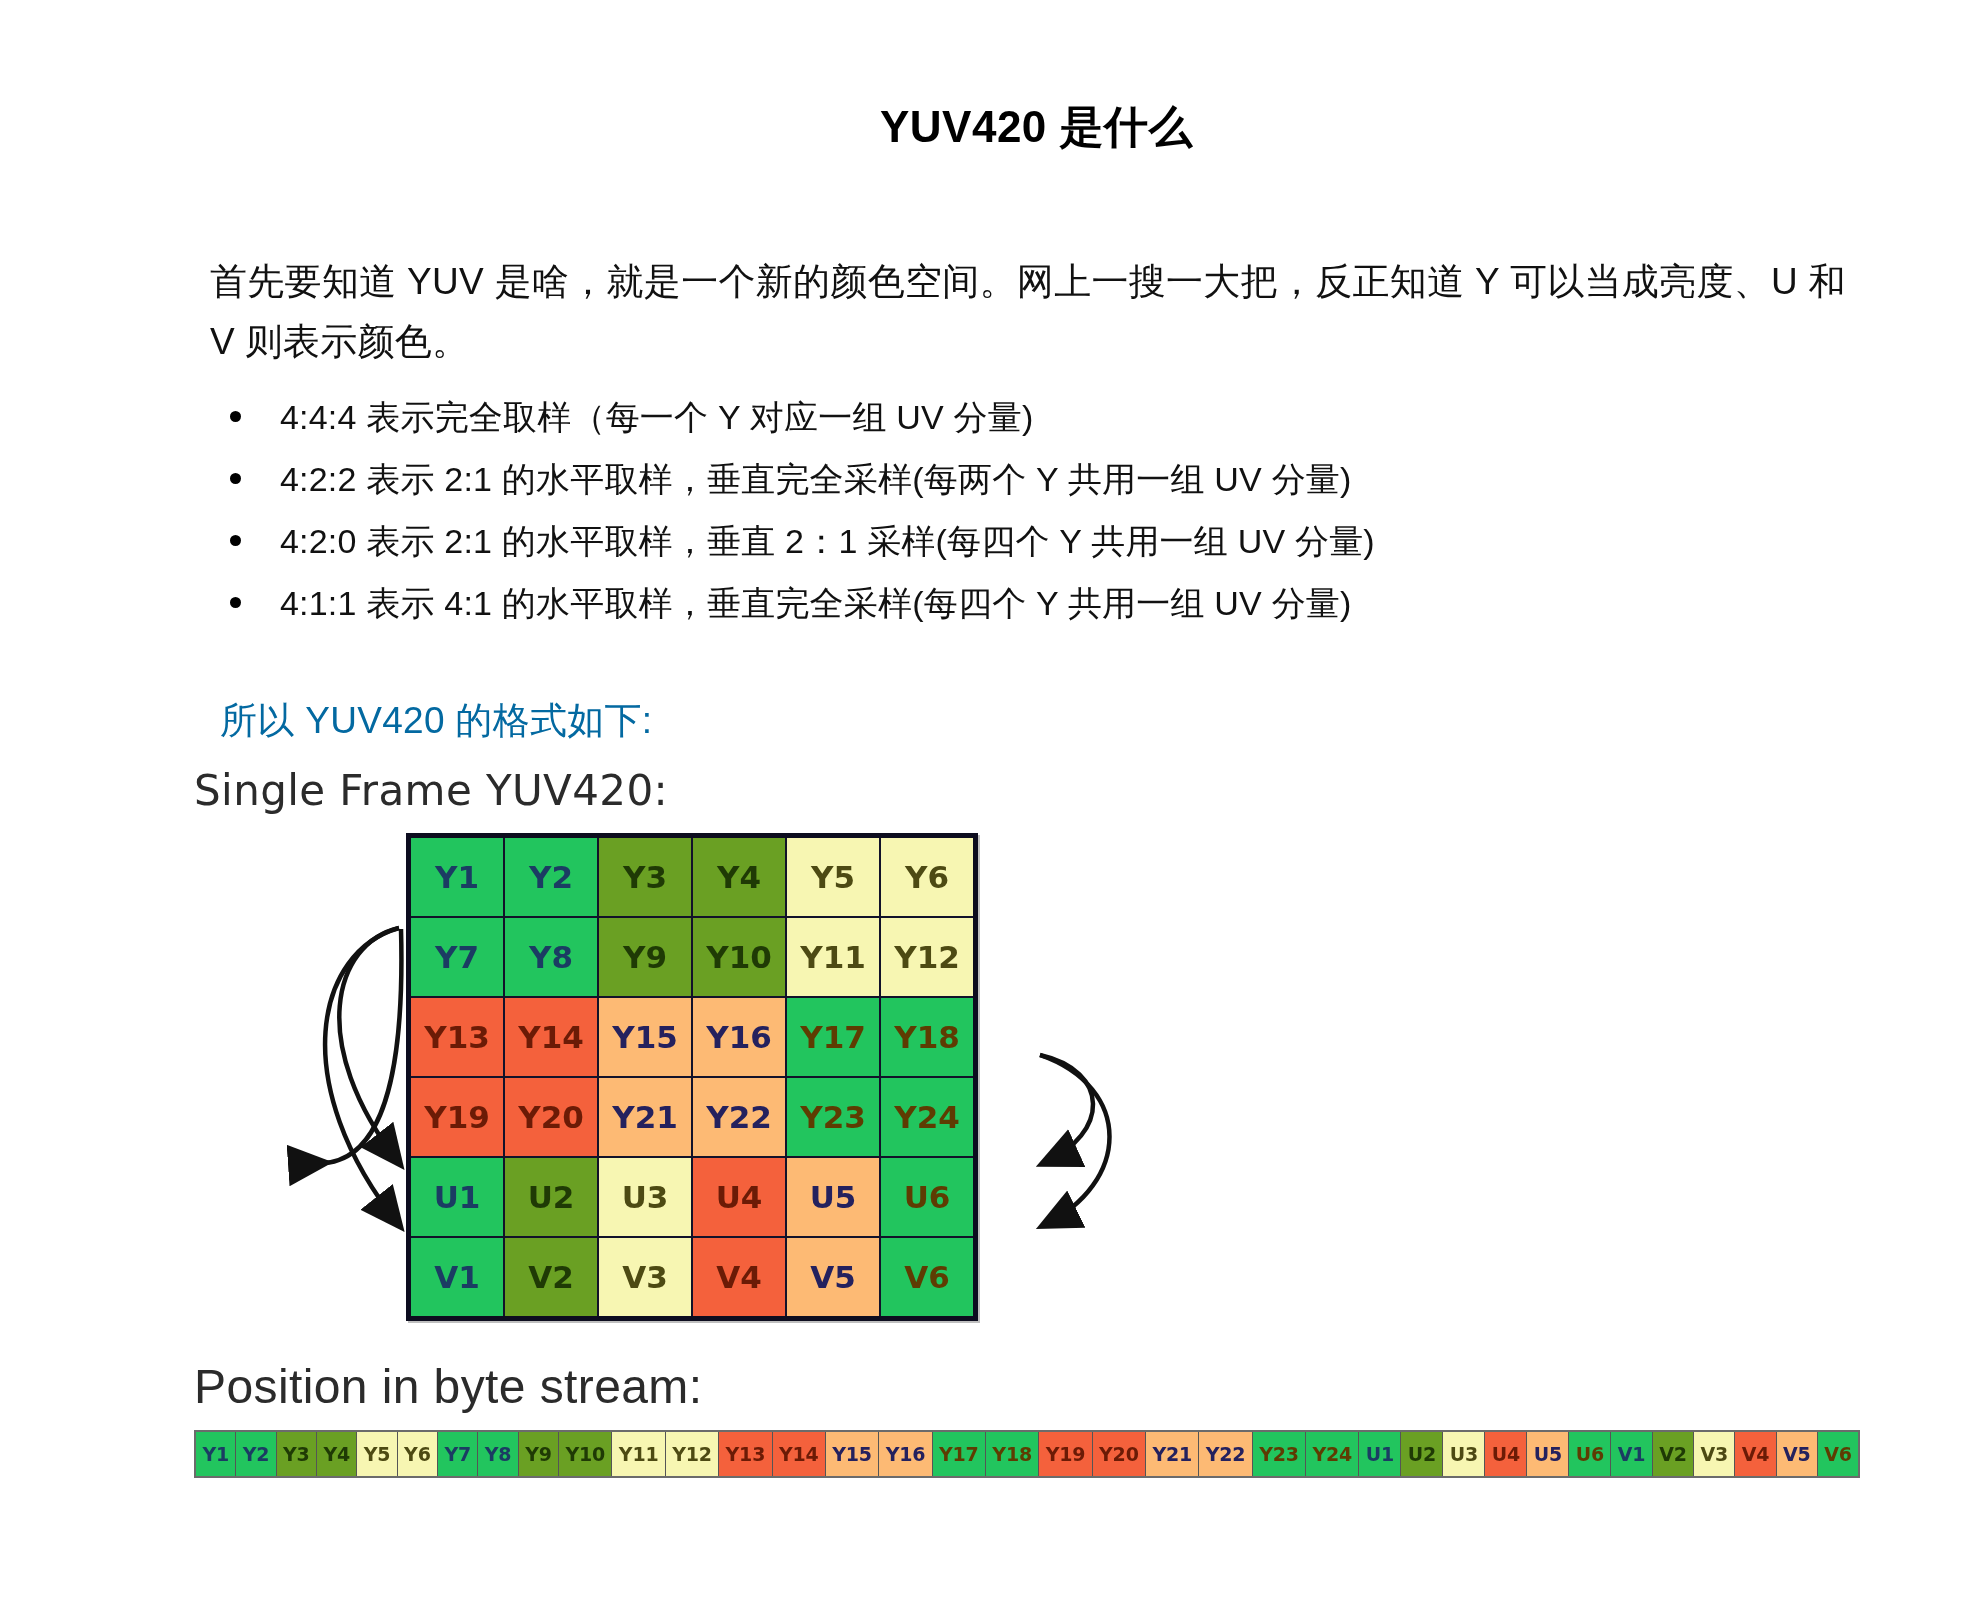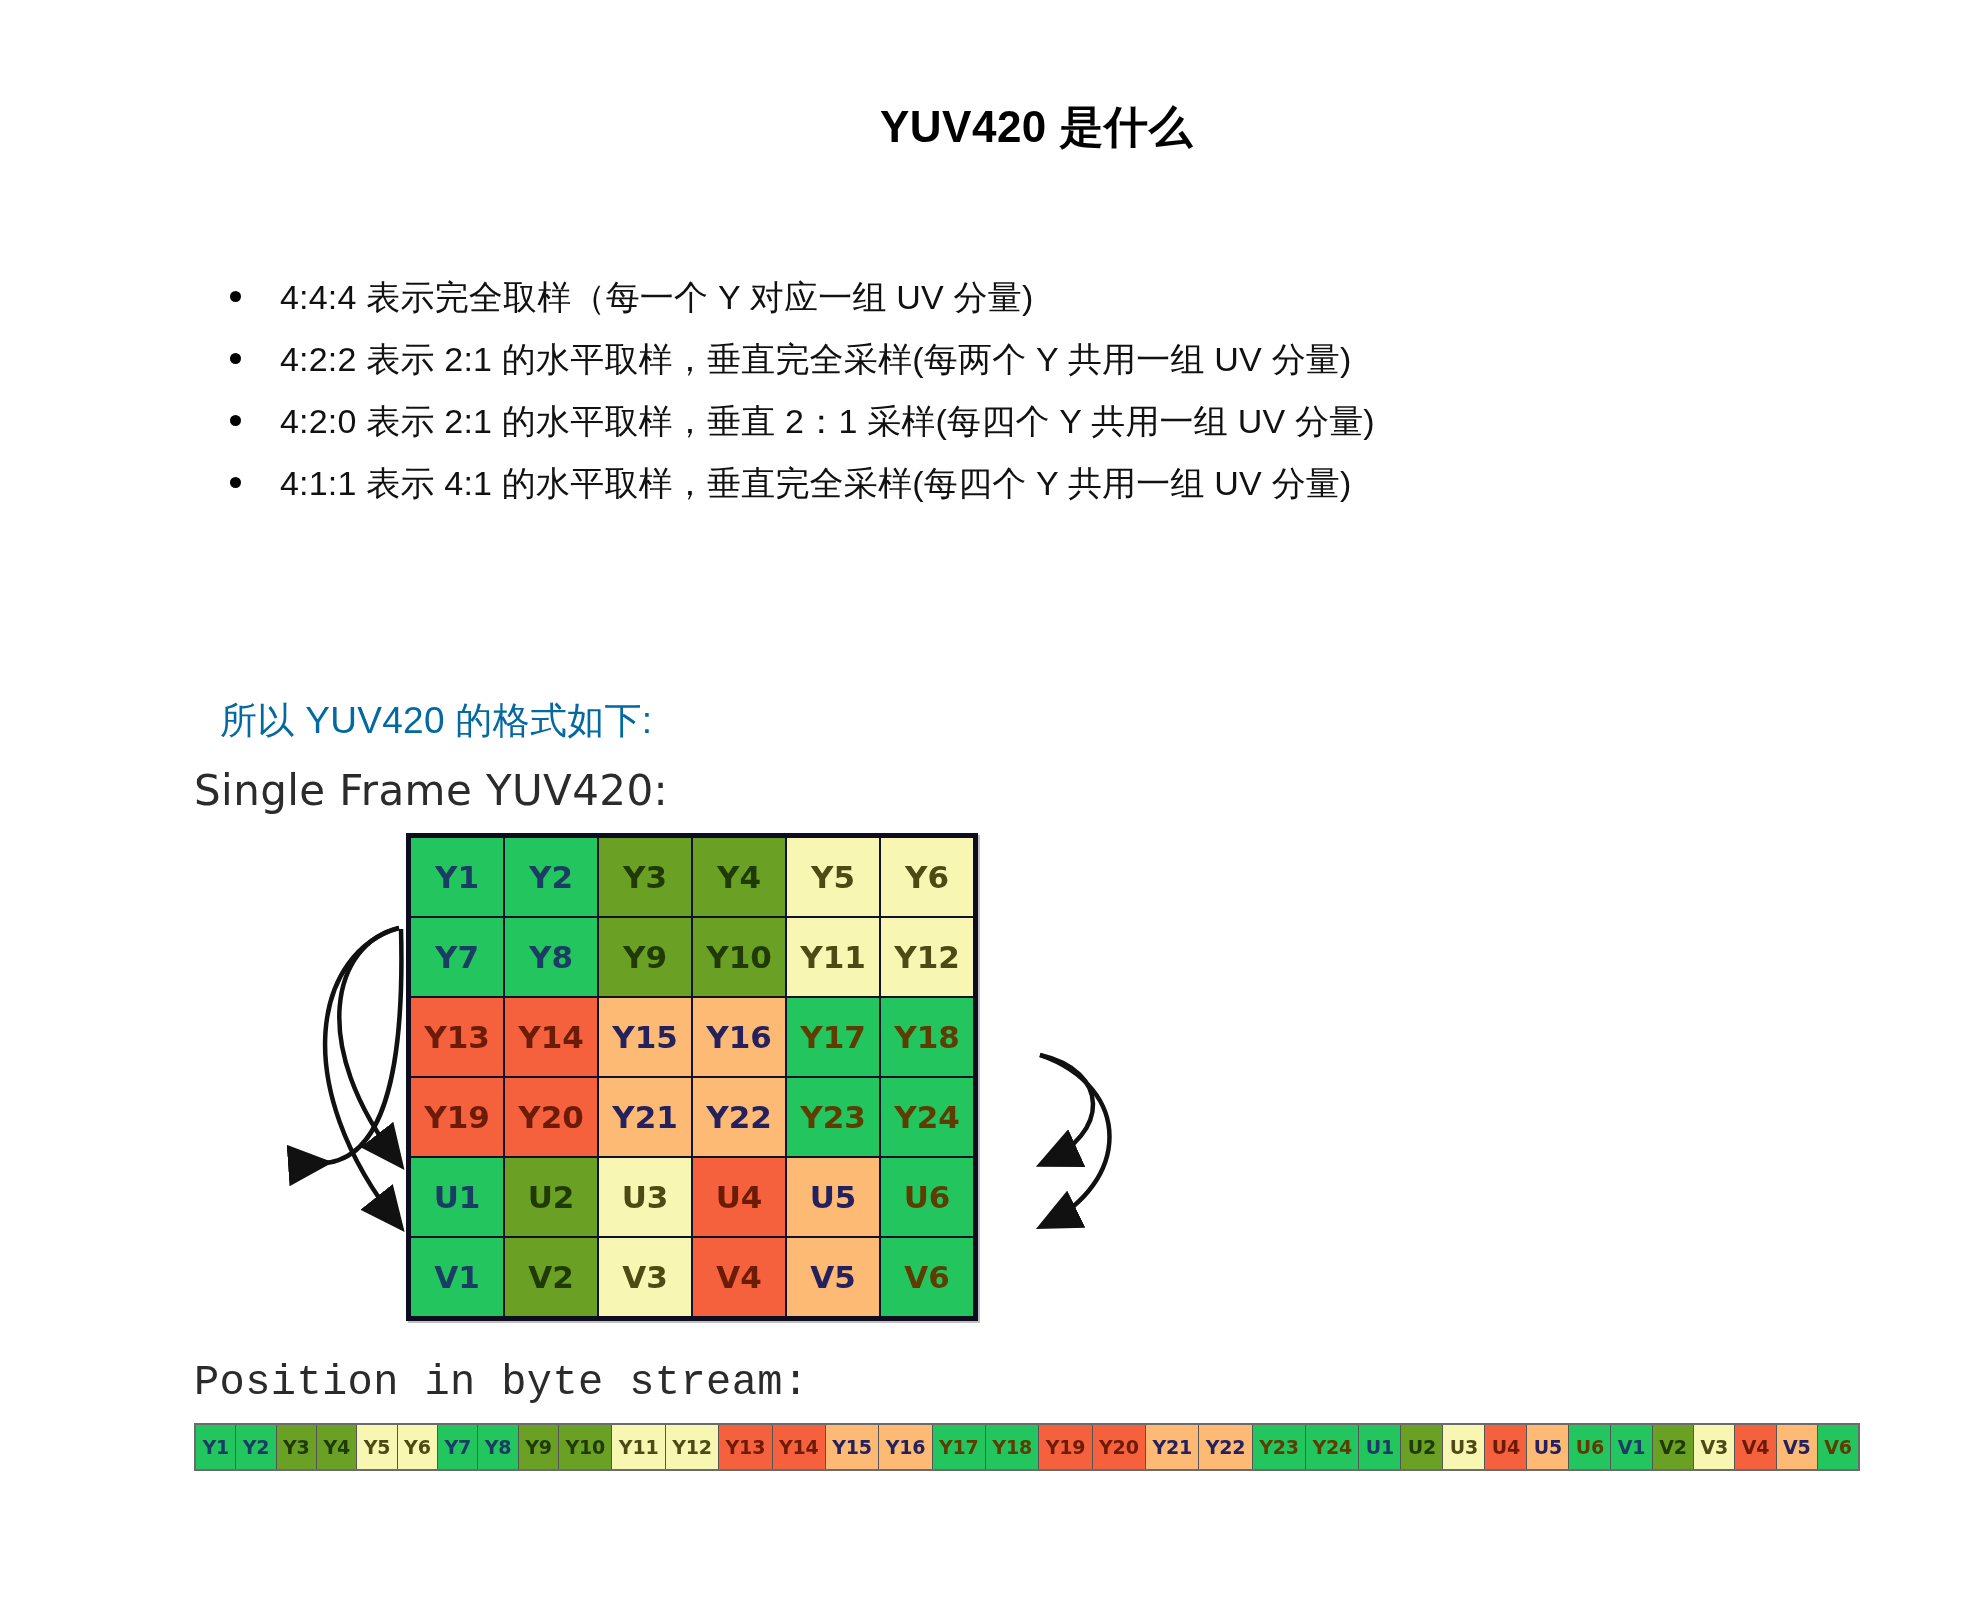--- a/index.html
+++ b/index.html
@@ -83,22 +83,22 @@
   .c-purple { background:#fdba74; color:#24215e; }
   .c-amber  { background:#22c55e; color:#5e3c02; }
 
   
   .arrows{ position:absolute; left:0; top:0; width:420px; height:500px; pointer-events:none; }
   .arrows-right{ position:absolute; left:820px; top:0; width:260px; height:500px; pointer-events:none; }
 
   
   .stream-heading{
     margin-top:26px;
-    font-size:42px; color:#2b2b2b; letter-spacing:0.4px;
-    font-family:Liberation Mono, monospace;
+    font-size:48px; color:#2b2b2b; letter-spacing:0.4px;
+    font-family:Liberation Sans, sans-serif;
   }
   .stream{
     margin-top:16px;
     display:flex; flex-direction:row;
     border:2px solid #6b6b6b;
     width:1662px; height:44px;
     background:#9a9a9a;
     align-items:stretch;
   }
   .stream .cell{
@@ -112,20 +112,21 @@
   .stream .cell:last-child{ border-right:none; }
 </style>
 </head>
 <body>
 
 <div class="page">
 
   <div class="doc-title">YUV420 是什么</div>
 
   <div class="body-block">
+    <div class="para">首先要知道 YUV 是啥，就是一个新的颜色空间。网上一搜一大把，反正知道 Y 可以当成亮度、U 和 V 则表示颜色。</div>
     <ul class="bullets">
       <li>
         <span class="dot"></span>
         <span>4:4:4 表示完全取样（每一个 Y 对应一组 UV 分量)</span>
       </li>
       <li>
         <span class="dot"></span>
         <span>4:2:2 表示 2:1 的水平取样，垂直完全采样(每两个 Y 共用一组 UV 分量)</span>
       </li>
       <li>

